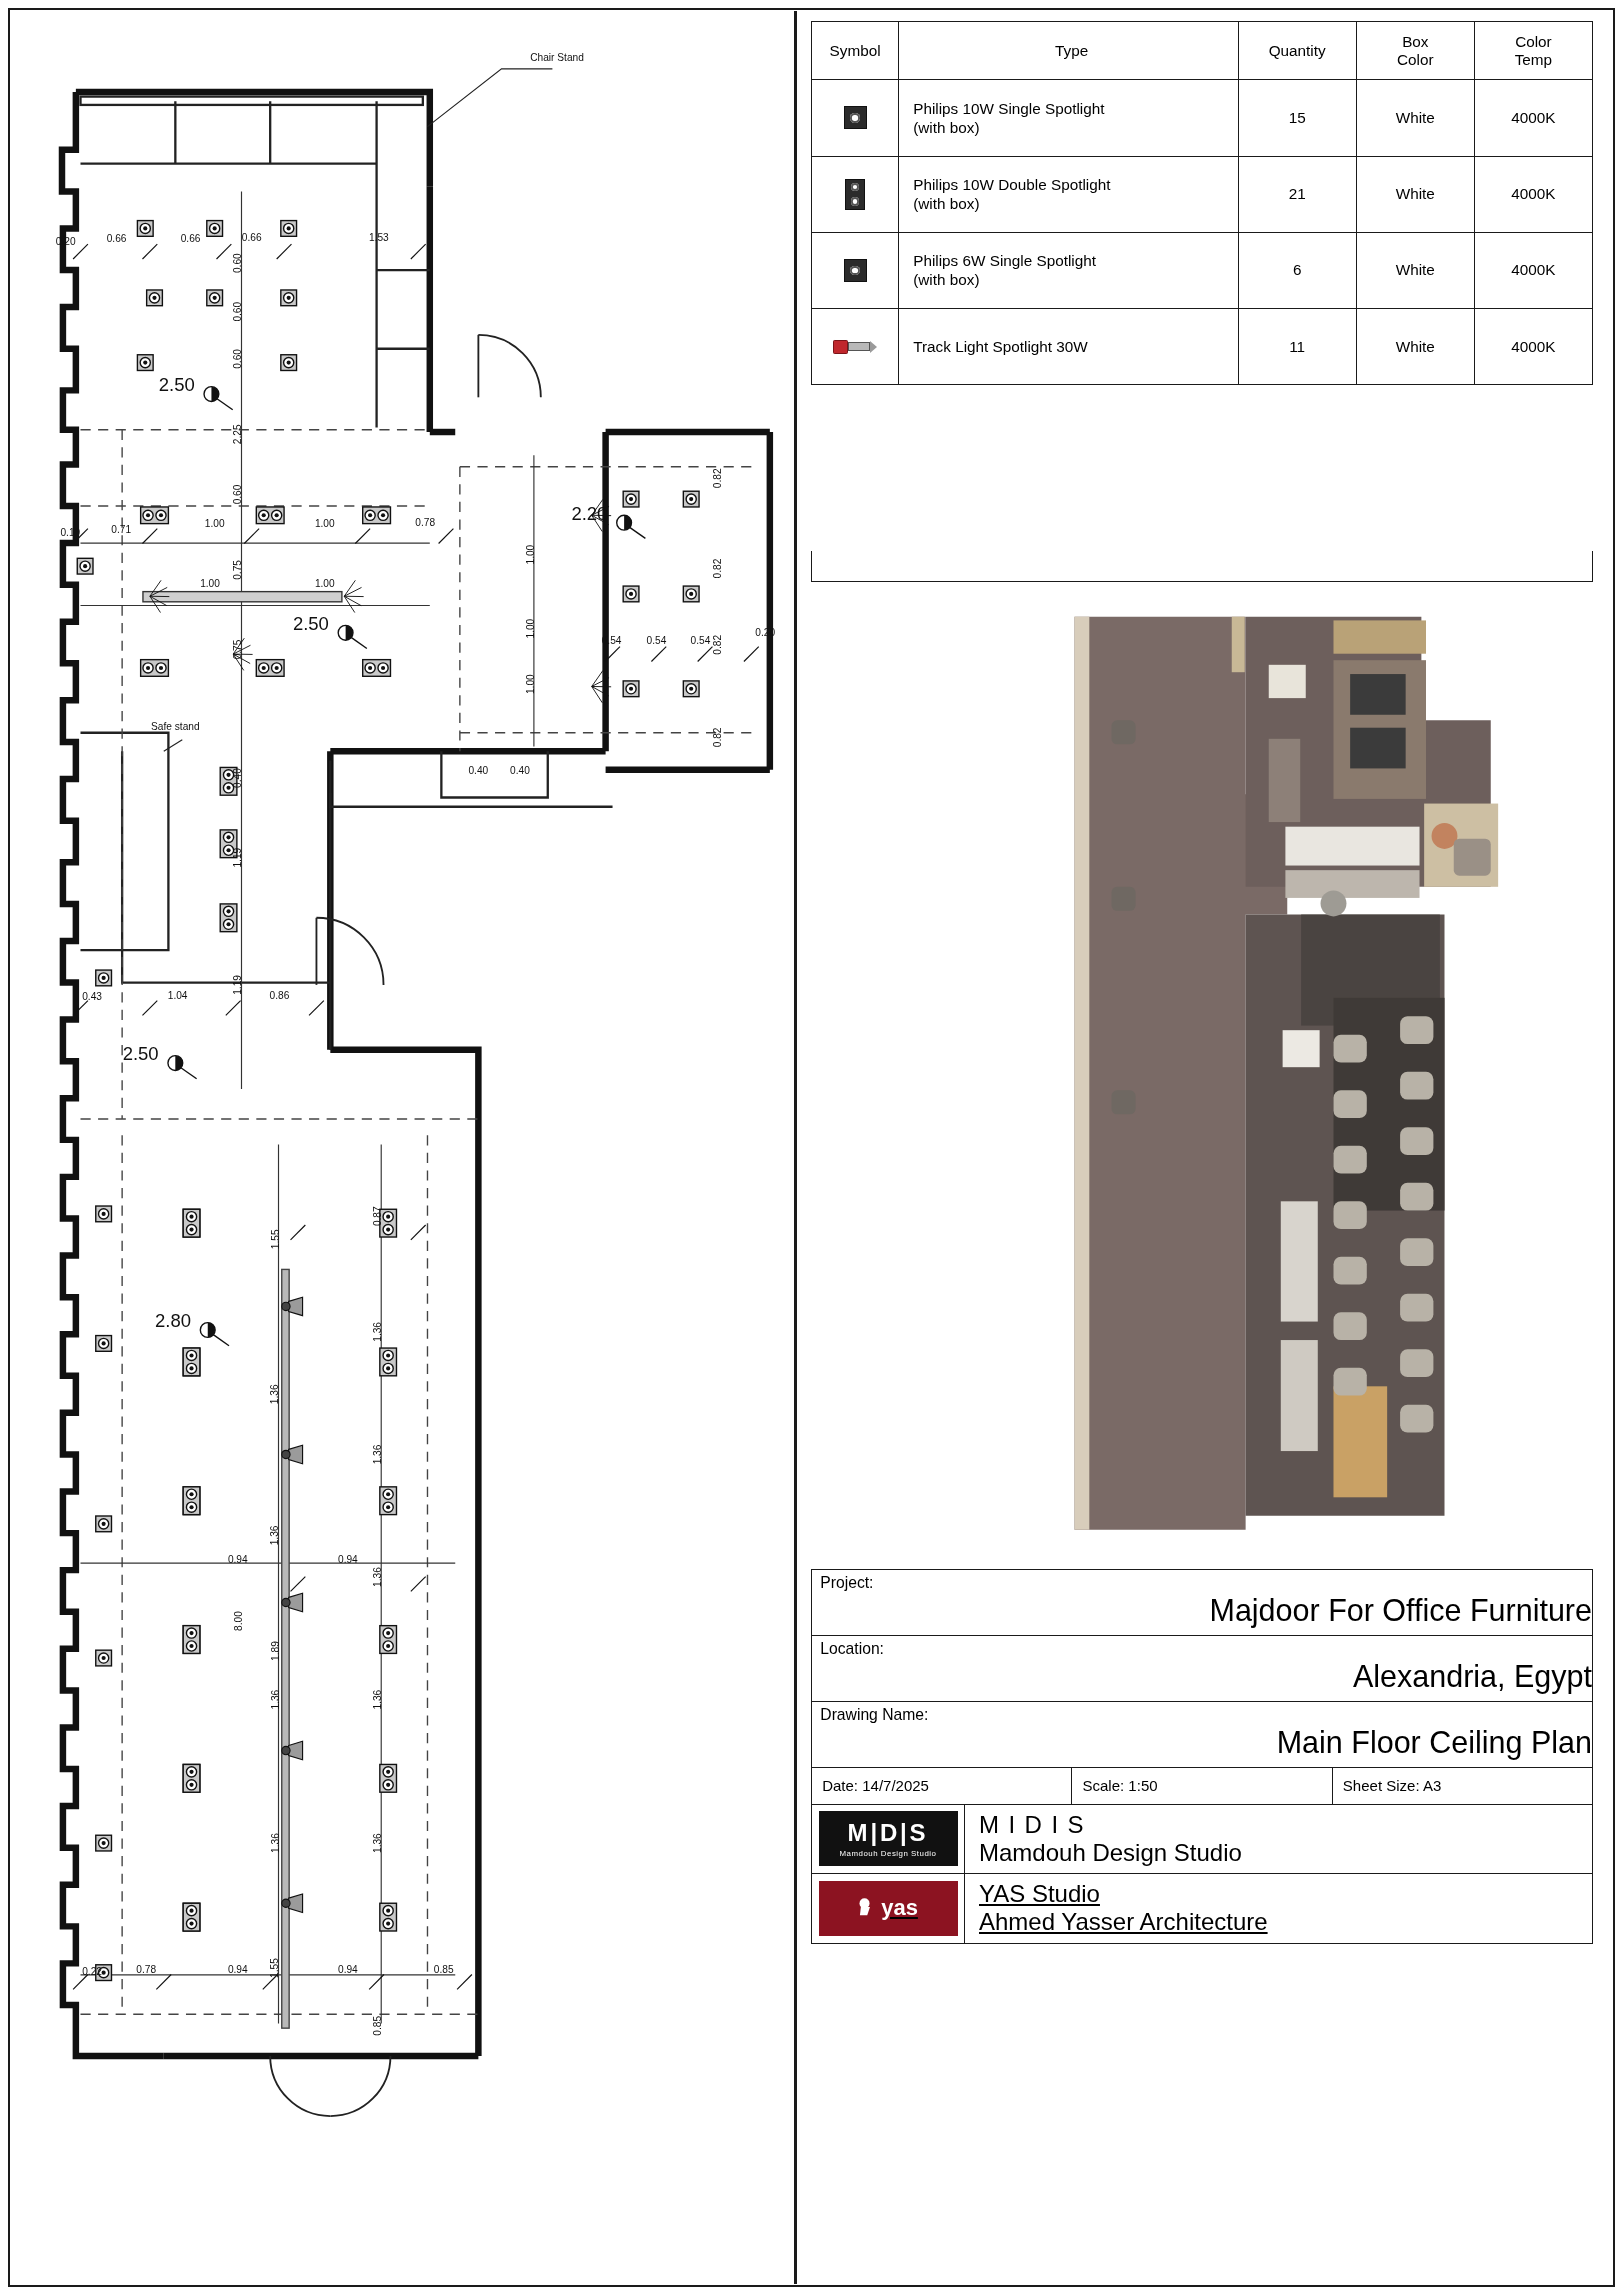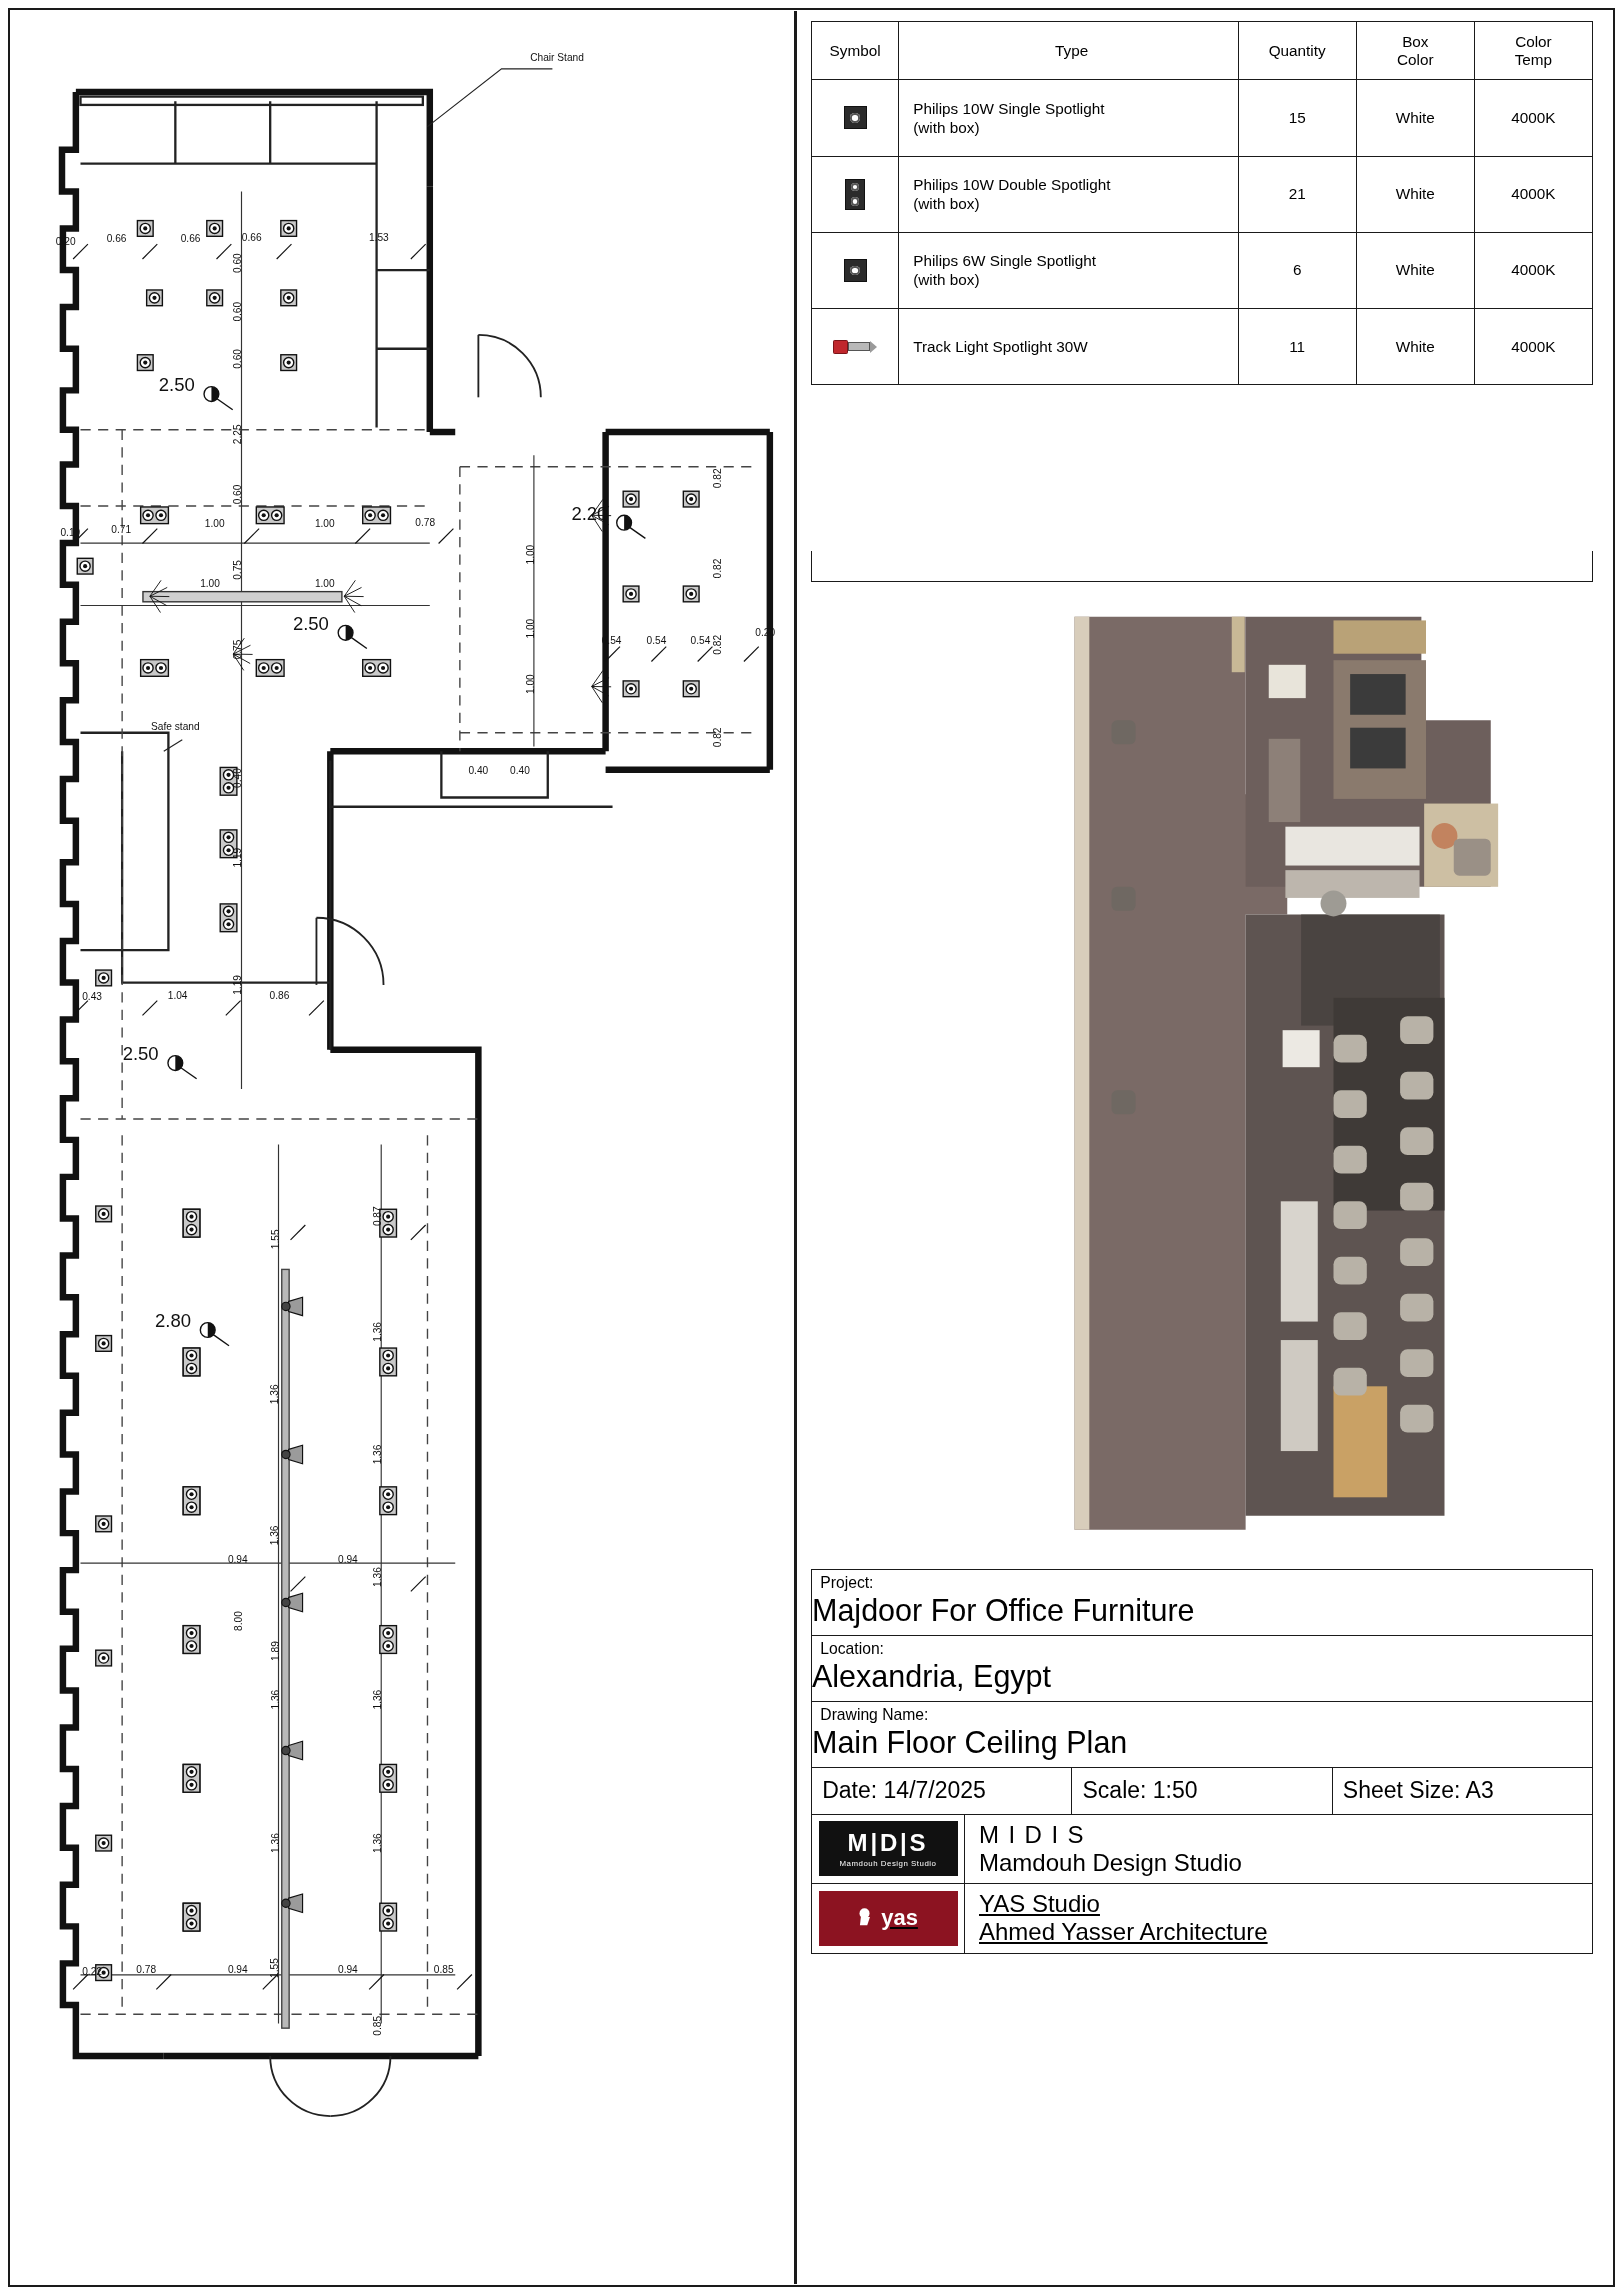--- a/index.html
+++ b/index.html
@@ -138,29 +138,29 @@
     border-bottom: 1.9px solid #1a1a1a;
     box-sizing: border-box;
     position: relative;
   }
   .tb-row:last-child { border-bottom: none; text-decoration: underline; }
   .tb-label {
     font-size: 15.7px;
     padding: 3.7px 0 0 8.3px;
   }
   .tb-value {
-    text-align: left;
+    text-align: right;
     font-size: 30.5px;
     padding: 0.9px 0 7.4px 0;
   }
   .tb-cellrow { display: flex; }
   .tb-cell {
     flex: 1;
     border-right: 1.9px solid #1a1a1a;
-    font-size: 23px;
+    font-size: 15px;
     padding: 9.3px 0 9.3px 10.2px;
     box-sizing: border-box;
   }
   .tb-cell:last-child { border-right: none; }
 
   .logo-row { display: flex; align-items: stretch; height: 69px; }
   .logo-box {
     width: 153px;
     border-right: 1.9px solid #1a1a1a;
     background: #ffffff;

